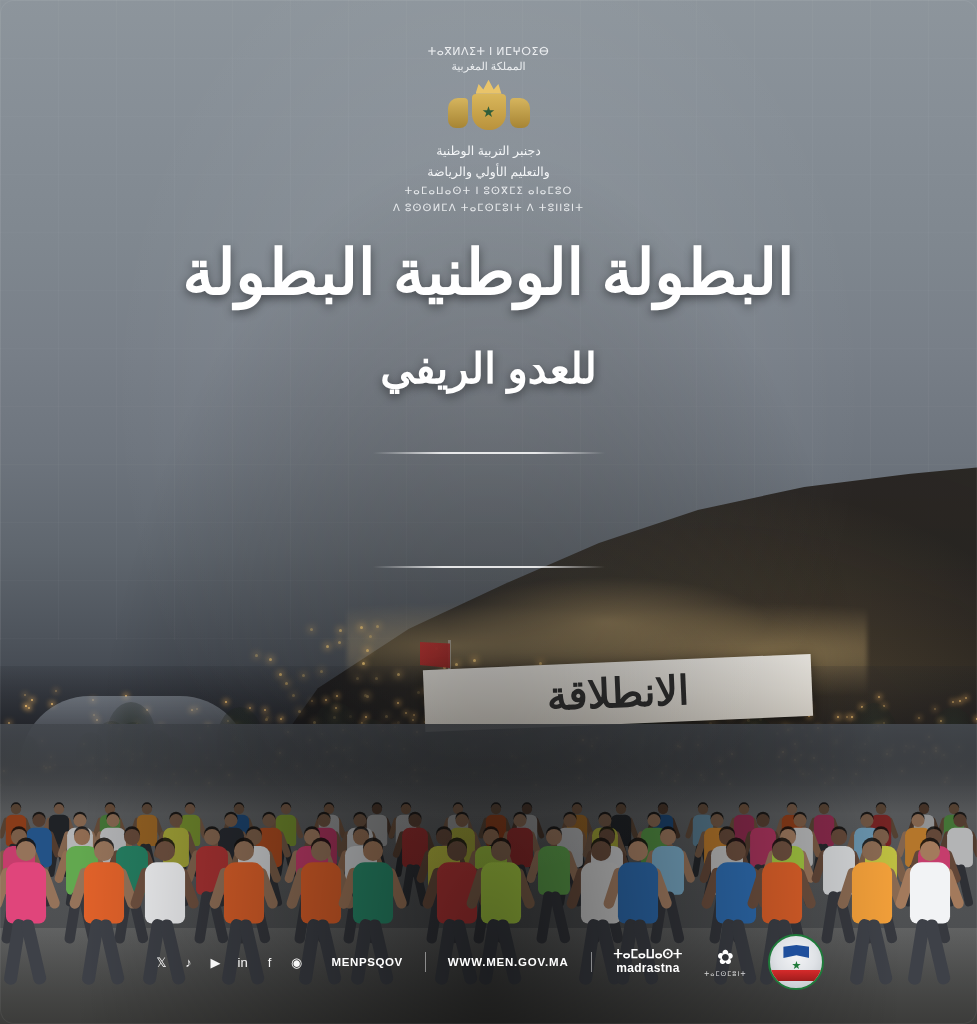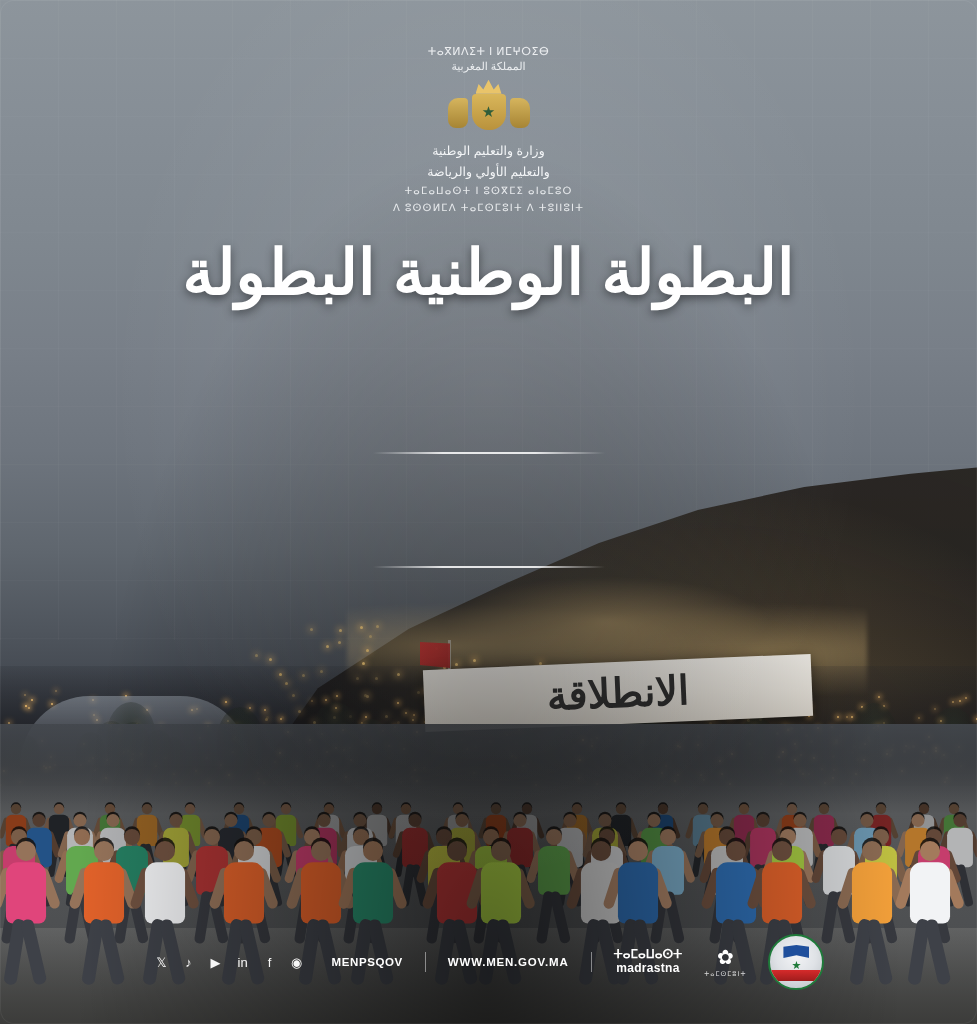--- a/index.html
+++ b/index.html
@@ -1440,27 +1440,28 @@
     <div class="kingdom-line">المملكة المغربية</div>
 
     <div class="coat">
       <div class="crown"></div>
       <div class="lionL"></div>
       <div class="lionR"></div>
       <div class="shield"></div>
       <div class="star">★</div>
     </div>
 
-    <div class="ministry-ar">وزارة والتعليم الوطنية</div>
+    <div class="ministry-ar">دجنبر التربية الوطنية</div>
     <div class="ministry-ar">والتعليم الأولي والرياضة</div>
     <div class="ministry-tif">ⵜⴰⵎⴰⵡⴰⵙⵜ ⵏ ⵓⵙⴳⵎⵉ ⴰⵏⴰⵎⵓⵔ</div>
     <div class="ministry-tif">ⴷ ⵓⵙⵙⵍⵎⴷ ⵜⴰⵎⵙⵎⵓⵏⵜ ⴷ ⵜⵓⵏⵏⵓⵏⵜ</div>
   </div>
 
   <div class="title-main">البطولة الوطنية البطولة</div>
+  <div class="title-sub">للعدو الريفي</div>
 
   <div class="rule rule-top"></div>
   <div class="rule rule-bottom"></div>
 
   <div class="footer">
     <div class="socials" id="socialIcons">
         <span class="ic">𝕏</span>
         <span class="ic">♪</span>
         <span class="ic">▶</span>
         <span class="ic">in</span>

